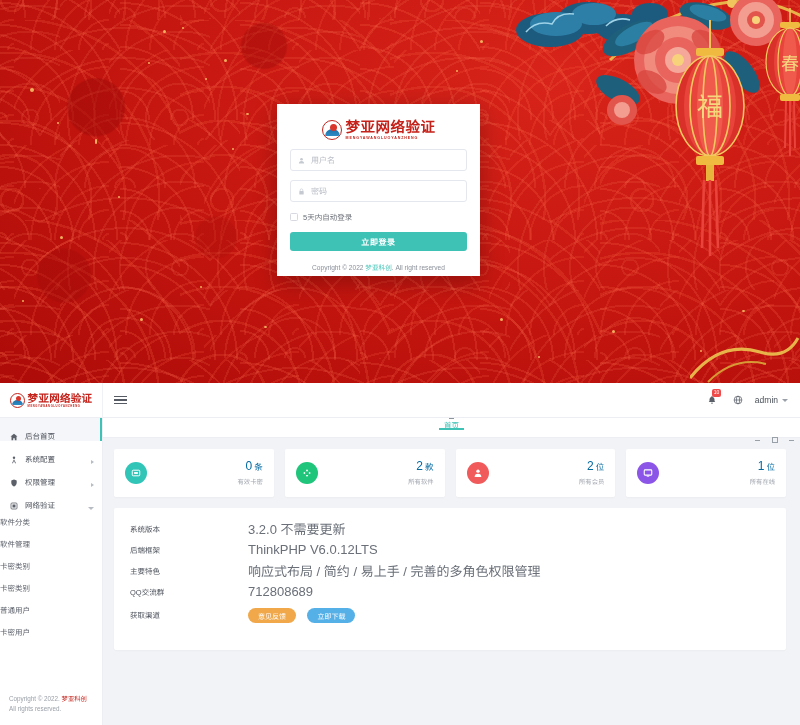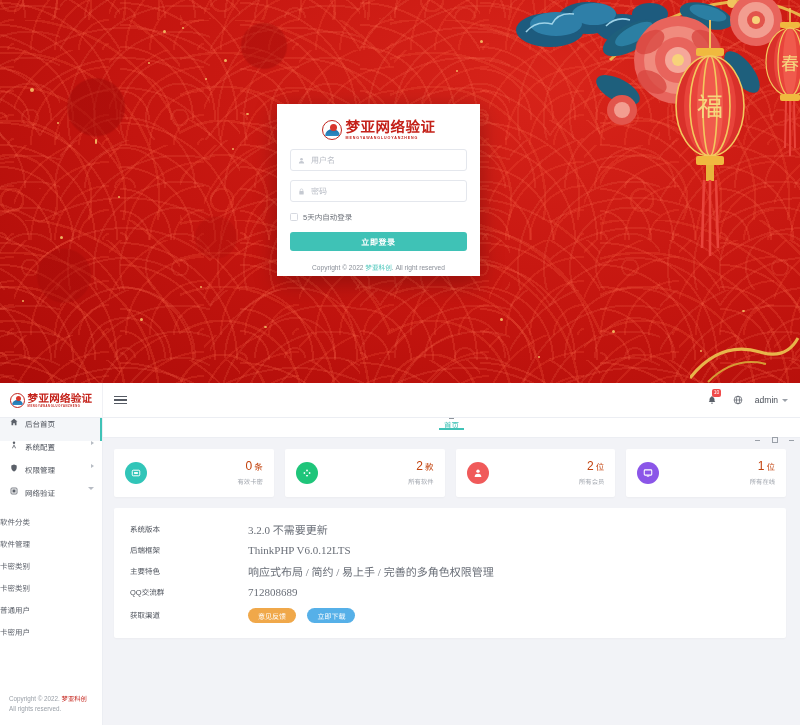--- a/index.html
+++ b/index.html
@@ -203,21 +203,21 @@
   .caret { width:0;height:0;border-left:3px solid transparent;border-right:3px solid transparent;border-top:3.2px solid #9aa0a8; }
 
   
   #sidebar {
     position:absolute; top:35px; left:0; bottom:0; width:103px;
     background:#fff; border-right:1px solid #eceef3;
     overflow:hidden;
     z-index:4;
   }
   .menu-item {
-    height:23px; display:flex; align-items:flex-start;
+    height:23px; display:flex; align-items:flex-end;
     padding:0 8px; gap:6px; cursor:pointer;
     font-size:7.5px; color:#4c515a; position:relative;font-family:Liberation Mono, monospace;
   }
   .menu-item.active { background:#f4f6f9; }
   .menu-item.active::after {
     content:""; position:absolute; right:0; top:0; bottom:0; width:2px; background:#3fc2b6;
   }
   .mi-icon { width:11px; display:flex; align-items:center; justify-content:center; color:#5b6069; flex:0 0 auto; }
   .mi-label { flex:1; }
   .mi-arrow { width:0;height:0;border-top:2.5px solid transparent;border-bottom:2.5px solid transparent;border-left:3px solid #b7bcc4; }
@@ -262,34 +262,34 @@
     flex:1; height:48px; background:#fff; border-radius:2px;
     display:flex; align-items:center; padding:0 11px;
     box-shadow:0 1px 2px rgba(0,0,0,.03);
   }
   .stat-icon {
     width:22px; height:22px; border-radius:50%;
     display:flex; align-items:center; justify-content:center;
     color:#fff; flex:0 0 auto;
   }
   .stat-text { margin-left:auto; text-align:right; }
-  .stat-value { font-size:12px; color:#c2410c; line-height:1.1; }
+  .stat-value { font-size:12px; color:#0369a1; line-height:1.1; }
   .stat-value .unit { font-size:8.5px; margin-left:2px; }
   .stat-label { font-size:6.3px; color:#a2a7af; margin-top:4px; }
 
   
   #info-panel {
     margin:11px 14px 16px 11px;
     background:#fff; border-radius:2px;
-    padding:10px 0 12px;
+    padding:10px 0 24px;
     box-shadow:0 1px 2px rgba(0,0,0,.03);
   }
   .info-row { display:flex; align-items:center; min-height:21px; padding:0 16px; }
   .info-key { width:118px; font-size:7.5px; color:#4d525b; flex:0 0 auto; }
-  .info-val { font-size:11px; color:#6a6f78;font-family:Liberation Serif, serif; }
+  .info-val { font-size:13px; color:#6a6f78; }
   .btn-pill {
     display:inline-flex; align-items:center; justify-content:center;
     height:15px; padding:0 10px; border-radius:8px;
     font-size:7px; color:#fff; margin-right:7px; cursor:pointer; border:0;
     font-family:"Liberation Sans",sans-serif;
   }
   .btn-warn { background:#f0a84a; }
   .btn-info { background:#56b0e8; }
 </style>
 </head>

